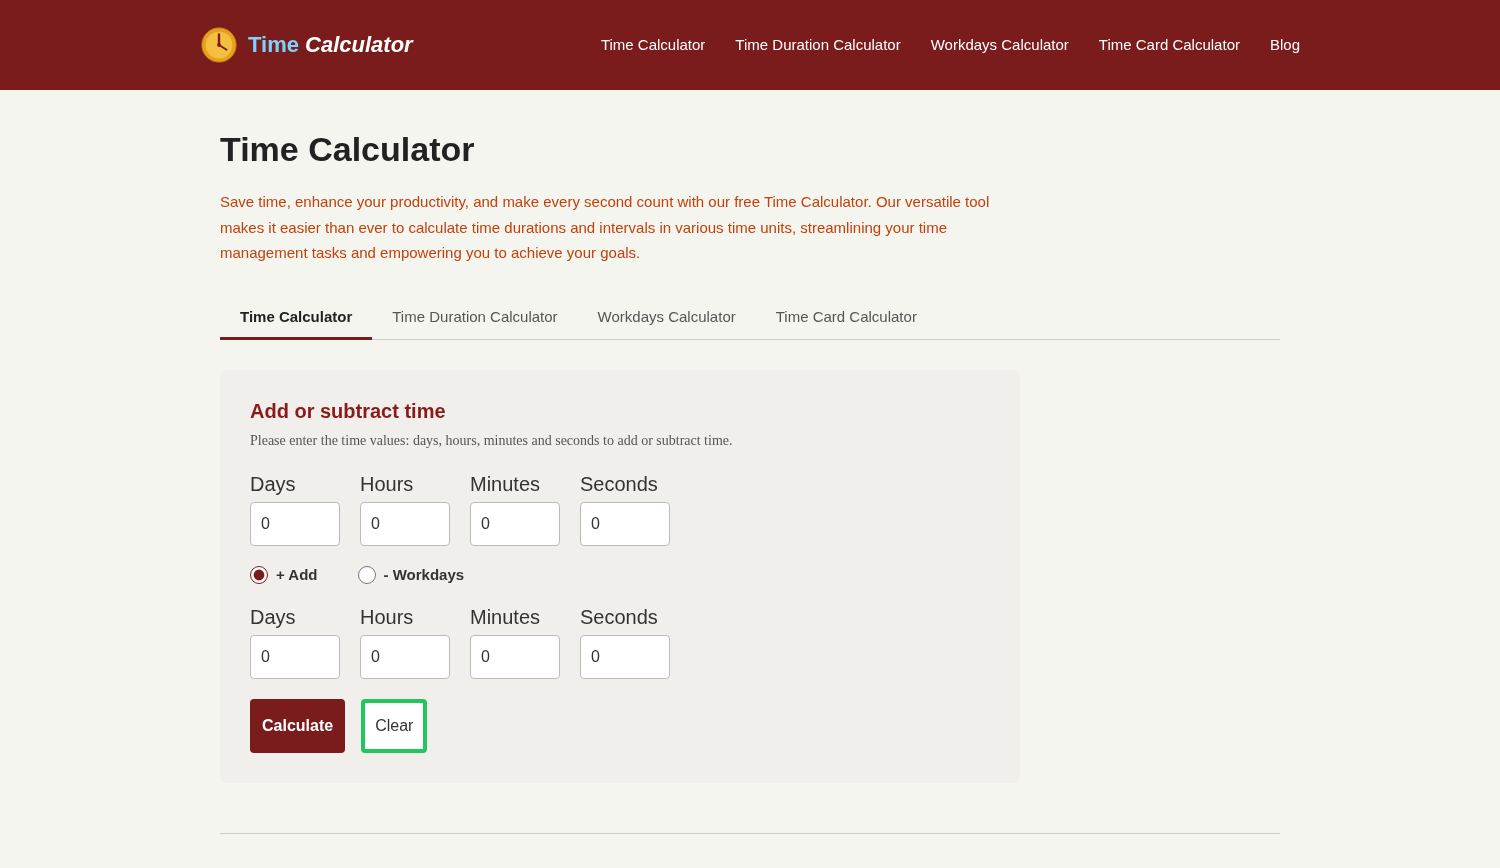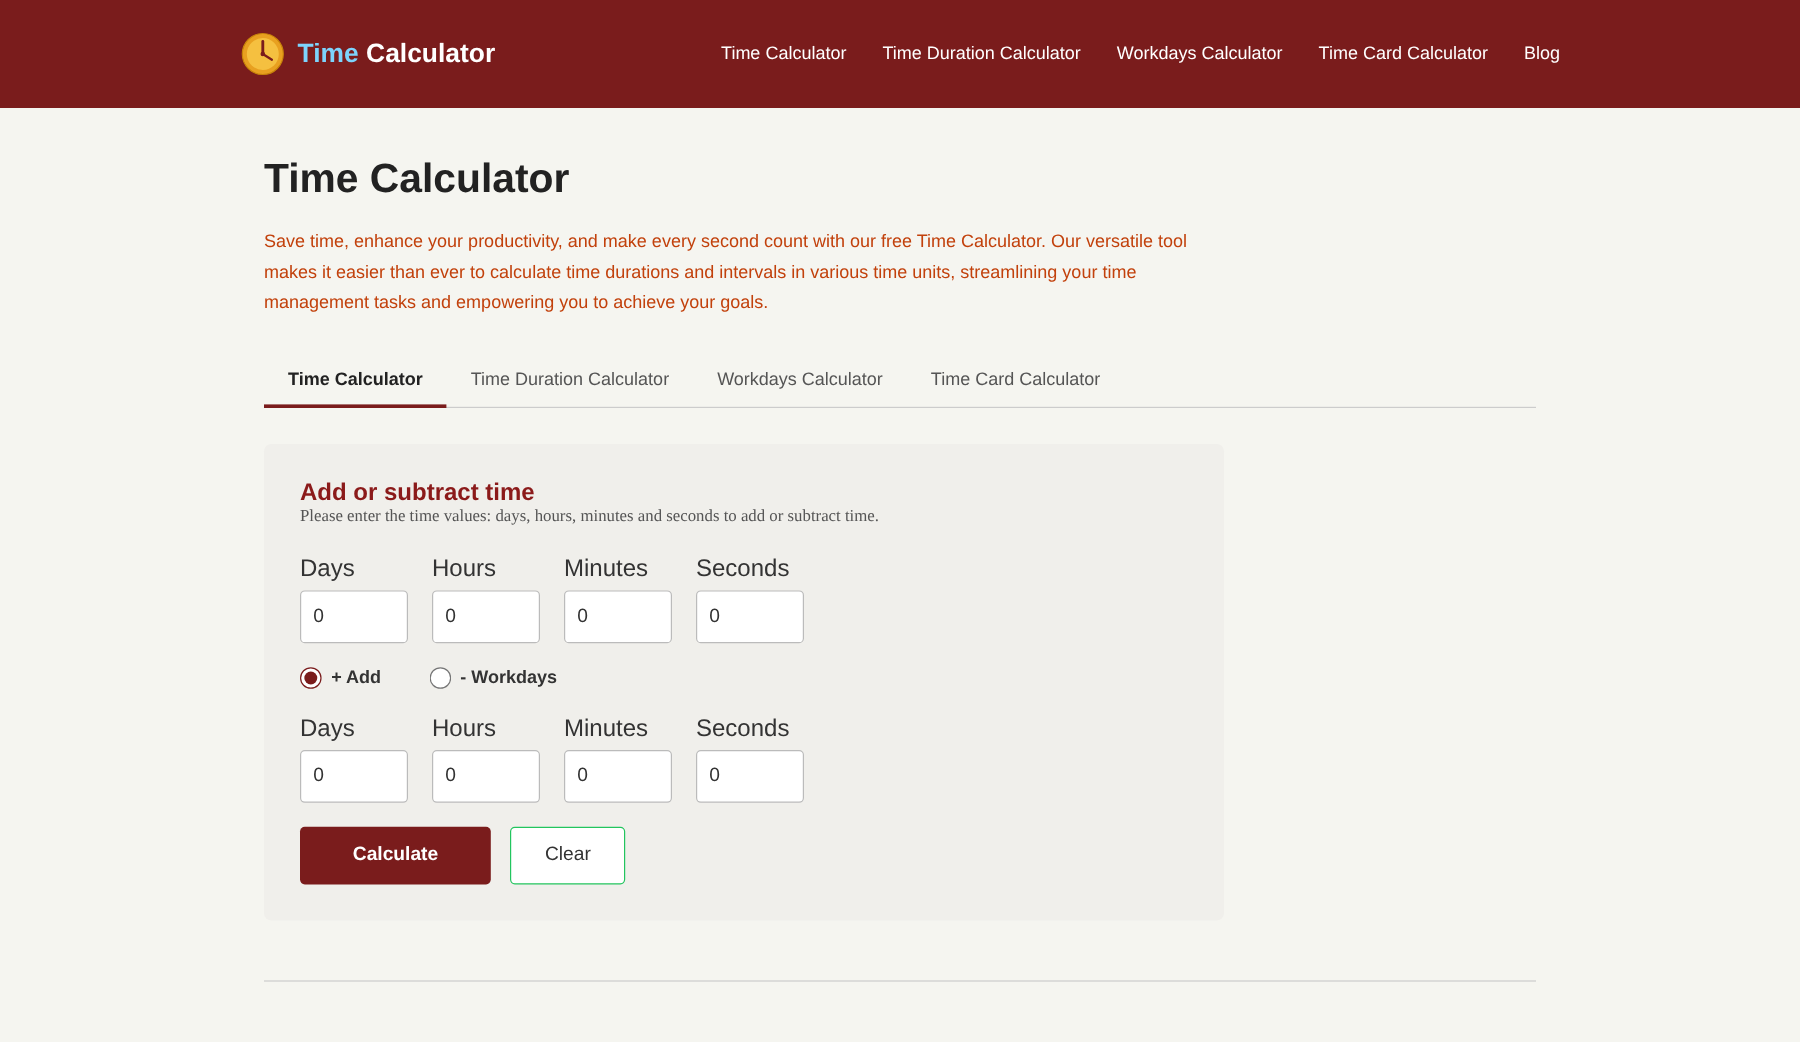--- a/index.html
+++ b/index.html
@@ -29,21 +29,21 @@
     }
     .logo-icon {
       width: 38px;
       height: 38px;
     }
     .logo-text {
       font-size: 22px;
       font-weight: bold;
     }
     .logo-text .time-part { color: #7dd3fc; }
-    .logo-text .calc-part { color: #fff; }
+    .logo-text .calc-part { color: #fff; font-style: italic; }
     .nav-links {
       display: flex;
       gap: 30px;
       list-style: none;
       margin-left: auto;
     }
     .nav-links a {
       color: #fff;
       text-decoration: none;
       font-size: 15px;
@@ -98,20 +98,21 @@
       background: #f0efeb;
       border-radius: 6px;
       padding: 30px 30px 30px;
       max-width: 800px;
     }
 
     .calc-subtitle {
       font-size: 20px;
       font-weight: bold;
       color: #8b1a1a;
+      margin-bottom: 10px;
     }
 
     .calc-desc {
       font-size: 14px;
       color: #555;
       margin-bottom: 24px;
       font-family: Liberation Serif, serif;
     }
 
     
@@ -167,31 +168,31 @@
     .button-row {
       display: flex;
       gap: 16px;
       margin-top: 10px;
     }
     .btn-calculate {
       background: #7a1c1c;
       color: #fff;
       border: none;
       border-radius: 4px;
-      padding: 14px 44px;
+      padding: 14px 12px;
       font-size: 16px;
       font-weight: bold;
       cursor: pointer;
     }
     .btn-clear {
       background: #fff;
       color: #333;
-      border: 1px solid #22c55e;
+      border: 4px solid #22c55e;
       border-radius: 4px;
-      padding: 14px 28px;
+      padding: 14px 10px;
       font-size: 16px;
       cursor: pointer;
     }
 
     .divider {
       border: none;
       border-top: 1px solid #ccc;
       margin-top: 50px;
     }
   </style>

